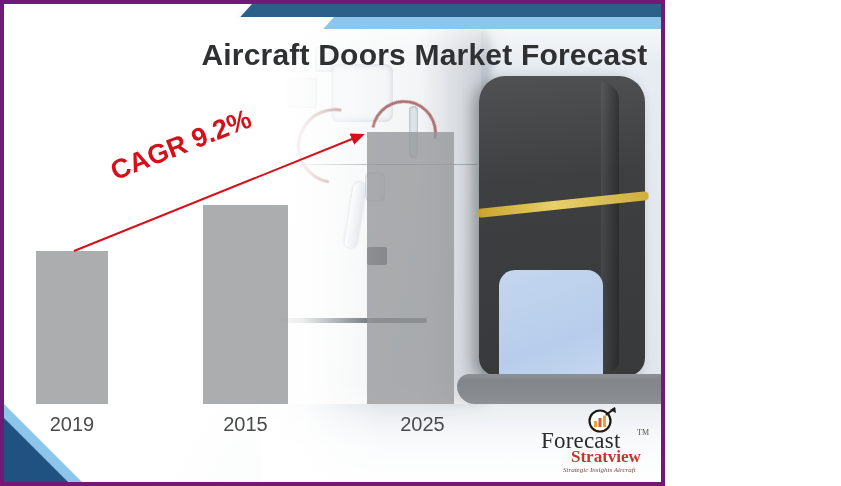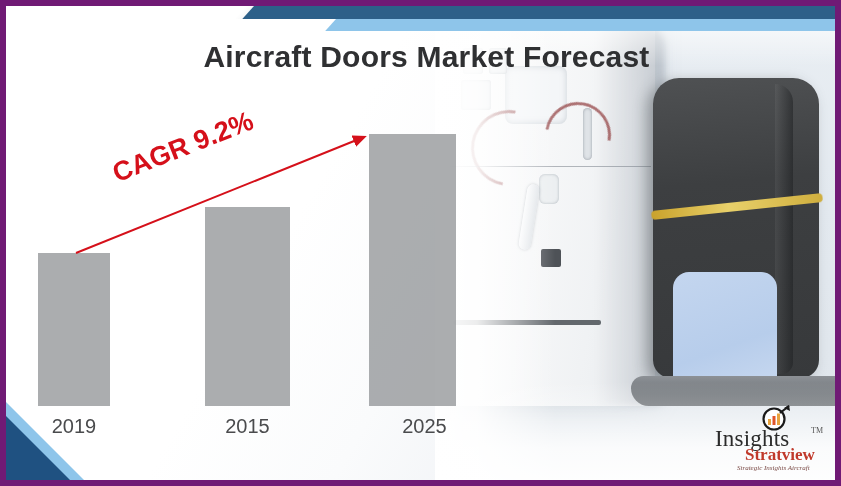--- a/index.html
+++ b/index.html
@@ -2,25 +2,25 @@
 <html><head>
 <meta charset="utf-8">
 <style>
   html, body {
     margin: 0;
     padding: 0;
     background: #ffffff;
   }
   #canvas {
     position: relative;
-    width: 841px;
+    width: 665px;
     height: 486px;
     overflow: hidden;
     background: #ffffff;
-    border: 6px solid #701a75;
+    border: 4px solid #701a75;
     box-sizing: border-box;
     font-family: "Liberation Sans", sans-serif;
   }
 
   
   .photo {
     position: absolute;
     top: 0;
     right: 0;
     width: 400px;
@@ -429,19 +429,19 @@
 
   <div class="logo">
     <svg class="logo-mark" viewBox="0 0 30 30">
       <circle cx="13" cy="15" r="10.5" fill="#ffffff" stroke="#1a1a1a" stroke-width="2.2"></circle>
       <rect x="7" y="15" width="3" height="6" fill="#e8a33d"></rect>
       <rect x="11.5" y="12" width="3" height="9" fill="#e0552b"></rect>
       <rect x="16" y="9.5" width="3" height="11.5" fill="#e8a33d"></rect>
       <line x1="19" y1="9" x2="28" y2="2" stroke="#1a1a1a" stroke-width="2.2"></line>
       <polygon points="28,1 29,7 23,4" fill="#1a1a1a"></polygon>
     </svg>
-    <div class="logo-stratview">Insights</div>
+    <div class="logo-stratview">Forecast</div>
     <div class="logo-tm">TM</div>
     <div class="logo-research">Stratview</div>
     <div class="logo-tagline">Strategic Insights Aircraft</div>
   </div>
 
 </div>
 
 </body></html>

